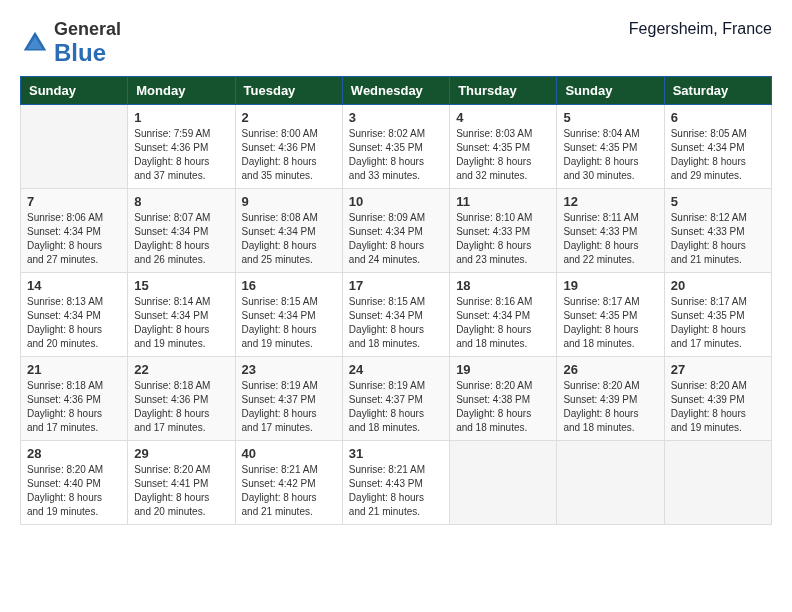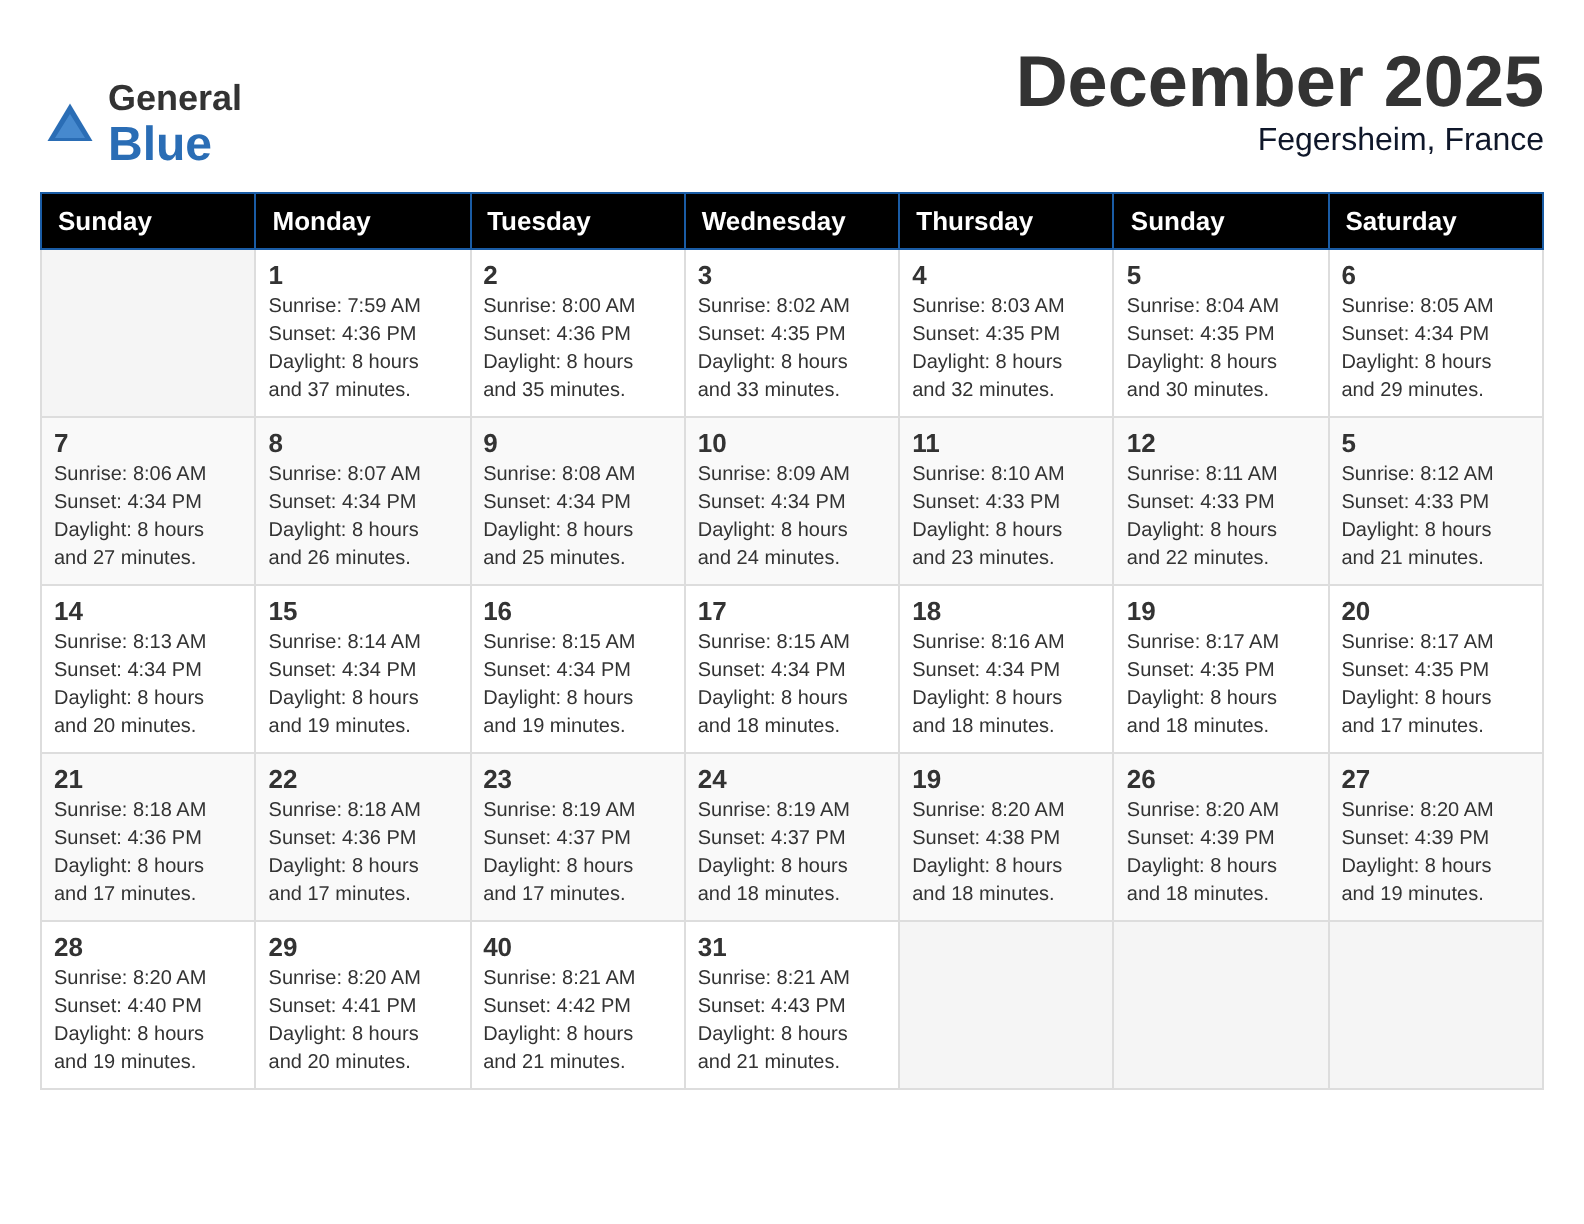--- a/index.html
+++ b/index.html
@@ -12,21 +12,20 @@
     }
     .header-area {
       display: flex;
       justify-content: space-between;
       align-items: flex-start;
       margin-bottom: 10px;
     }
     .logo {
       display: flex;
       align-items: center;
-      margin-top: 20px;
     }
     .logo-text {
       display: flex;
       flex-direction: column;
       line-height: 1.1;
     }
     .logo-general {
       font-size: 18px;
       font-weight: bold;
       color: #333;
@@ -52,21 +51,21 @@
     .location {
       font-size: 16px;
       color: #0f172a;
     }
     .calendar {
       width: 100%;
       border-collapse: collapse;
       border: 1px solid #ccc;
     }
     .calendar th {
-      background-color: #000000;
+      background-color: #14532d;
       color: #fff;
       text-align: left;
       padding: 6px 8px;
       font-size: 13px;
       border: 1px solid #1a5ca5;
     }
     .calendar td {
       vertical-align: top;
       padding: 5px 6px;
       border: 1px solid #ddd;
@@ -102,21 +101,20 @@
     <svg class="logo-icon" viewBox="0 0 40 40">
       <polygon points="20,5 35,30 5,30" fill="#2a6db5"></polygon>
       <polygon points="20,12 30,28 10,28" fill="#5a9de0" opacity="0.6"></polygon>
     </svg>
     <div class="logo-text">
       <span class="logo-general">General</span>
       <span class="logo-blue">Blue</span>
     </div>
   </div>
   <div class="title-area">
-    <div class="month-title">December 2025</div>
     <div class="location">Fegersheim, France</div>
   </div>
 </div>
 
 <table class="calendar">
   <thead>
     <tr>
     <th>Sunday</th>
         <th>Monday</th>
         <th>Tuesday</th>

